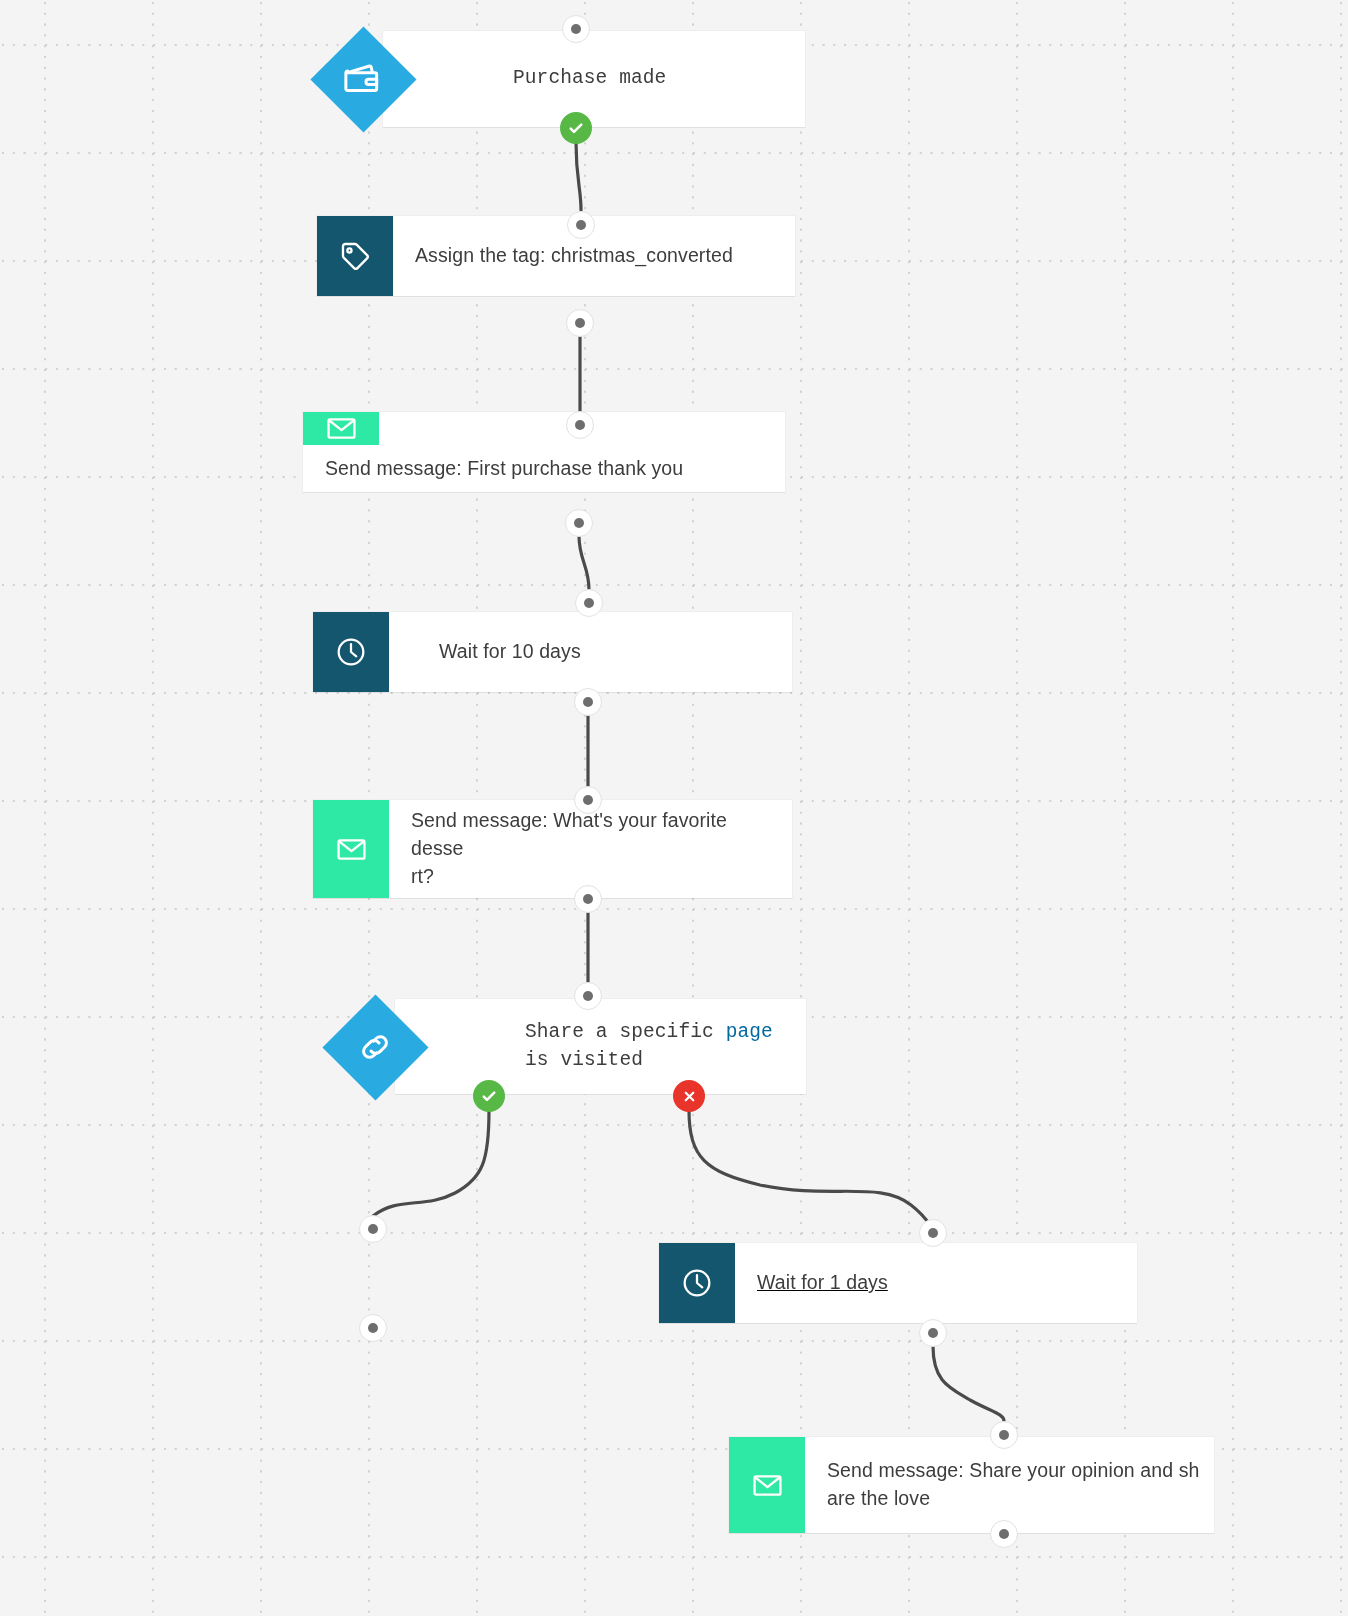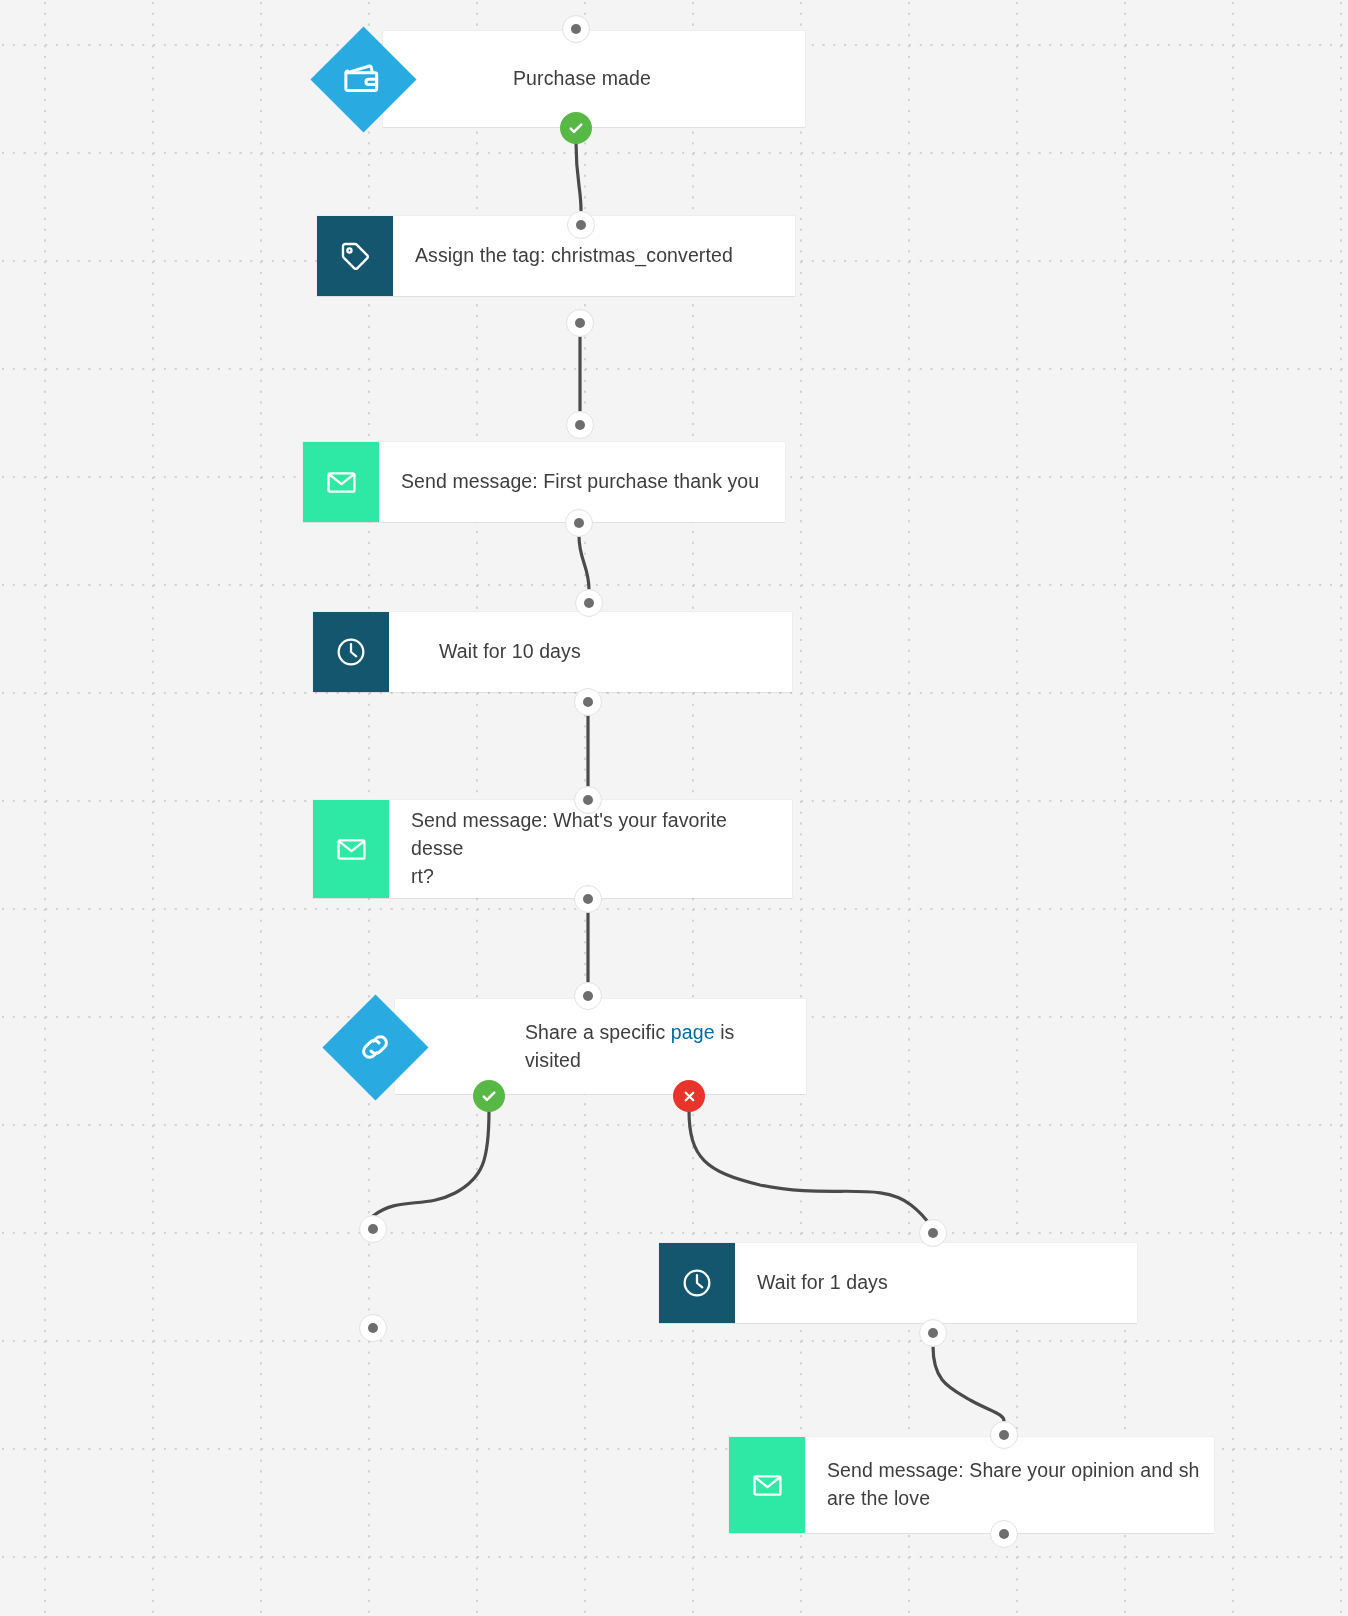--- a/index.html
+++ b/index.html
@@ -117,21 +117,21 @@
     font-size: 19.5px;
     color: #3d3d3d;
     line-height: 1.42;
     padding: 0 14px 0 22px;
     letter-spacing: 0.1px;
   }
   .label.two-line { align-items: center; }
   .label .hl { color: #0369a1; }
 
   
-  .label.diamond-pad { padding-left: 130px; }
+  .label.diamond-pad { padding-left: 130px; font-family: Liberation Mono, monospace; }
 
   
   .port {
     position: absolute;
     z-index: 4;
     width: 28px;
     height: 28px;
     margin-left: -14px;
     margin-top: -14px;
     border-radius: 50%;
@@ -223,21 +223,21 @@
           <path d="M11.6 2.9H4.6a1.7 1.7 0 0 0-1.7 1.7v7a1.7 1.7 0 0 0 .5 1.2l7.6 7.6a1.7 1.7 0 0 0 2.4 0l7-7a1.7 1.7 0 0 0 0-2.4L12.8 3.4a1.7 1.7 0 0 0-1.2-.5z"></path>
           <circle cx="7.6" cy="7.6" r="1.5"></circle>
         </svg>
       </span>
     </div>
     <div class="label">Assign the tag: christmas_converted</div>
   </div>
   <div class="port" style="left:581px; top:225px;"></div>
   <div class="port" style="left:580px; top:323px;"></div>
 
-  <div class="node" style="left:303px; top:442px; width:482px; height:80px;">
+  <div class="node" style="left:303px; top:412px; width:482px; height:80px;flex-direction:column;">
     <div class="tile" style="background:#2ee8a5;">
       <span>
         <svg width="33" height="33" viewBox="0 0 24 24" fill="none" stroke="currentColor" stroke-width="1.7" stroke-linecap="round" stroke-linejoin="round">
           <rect x="2.6" y="5.4" width="18.8" height="13.2" rx="1"></rect>
           <path d="M3.2 6.2l8.8 7 8.8-7"></path>
         </svg>
       </span>
     </div>
     <div class="label">Send message: First purchase thank you</div>
   </div>
@@ -301,21 +301,21 @@
   </div>
   <div class="badge no" style="left:689px; top:1096px;">
     <svg width="15" height="15" viewBox="0 0 24 24" fill="none" stroke="currentColor" stroke-width="3.6" stroke-linecap="round" stroke-linejoin="round">
       <path d="M6 6l12 12M18 6L6 18"></path>
     </svg>
   </div>
 
   <div class="port" style="left:373px; top:1229px;"></div>
   <div class="port" style="left:373px; top:1328px;"></div>
 
-  <div class="node" style="left:659px; top:1243px; width:478px; height:80px;">
+  <div class="node" style="left:659px; top:1243px; width:478px; height:80px;text-decoration:underline;">
     <div class="tile" style="background:#13566e;">
       <span>
         <svg width="34" height="34" viewBox="0 0 24 24" fill="none" stroke="currentColor" stroke-width="1.6" stroke-linecap="round" stroke-linejoin="round">
           <circle cx="12" cy="12" r="8.7"></circle>
           <path d="M12 6.4V12l3.7 3.1"></path>
         </svg>
       </span>
     </div>
     <div class="label">Wait for 1 days</div>
   </div>

